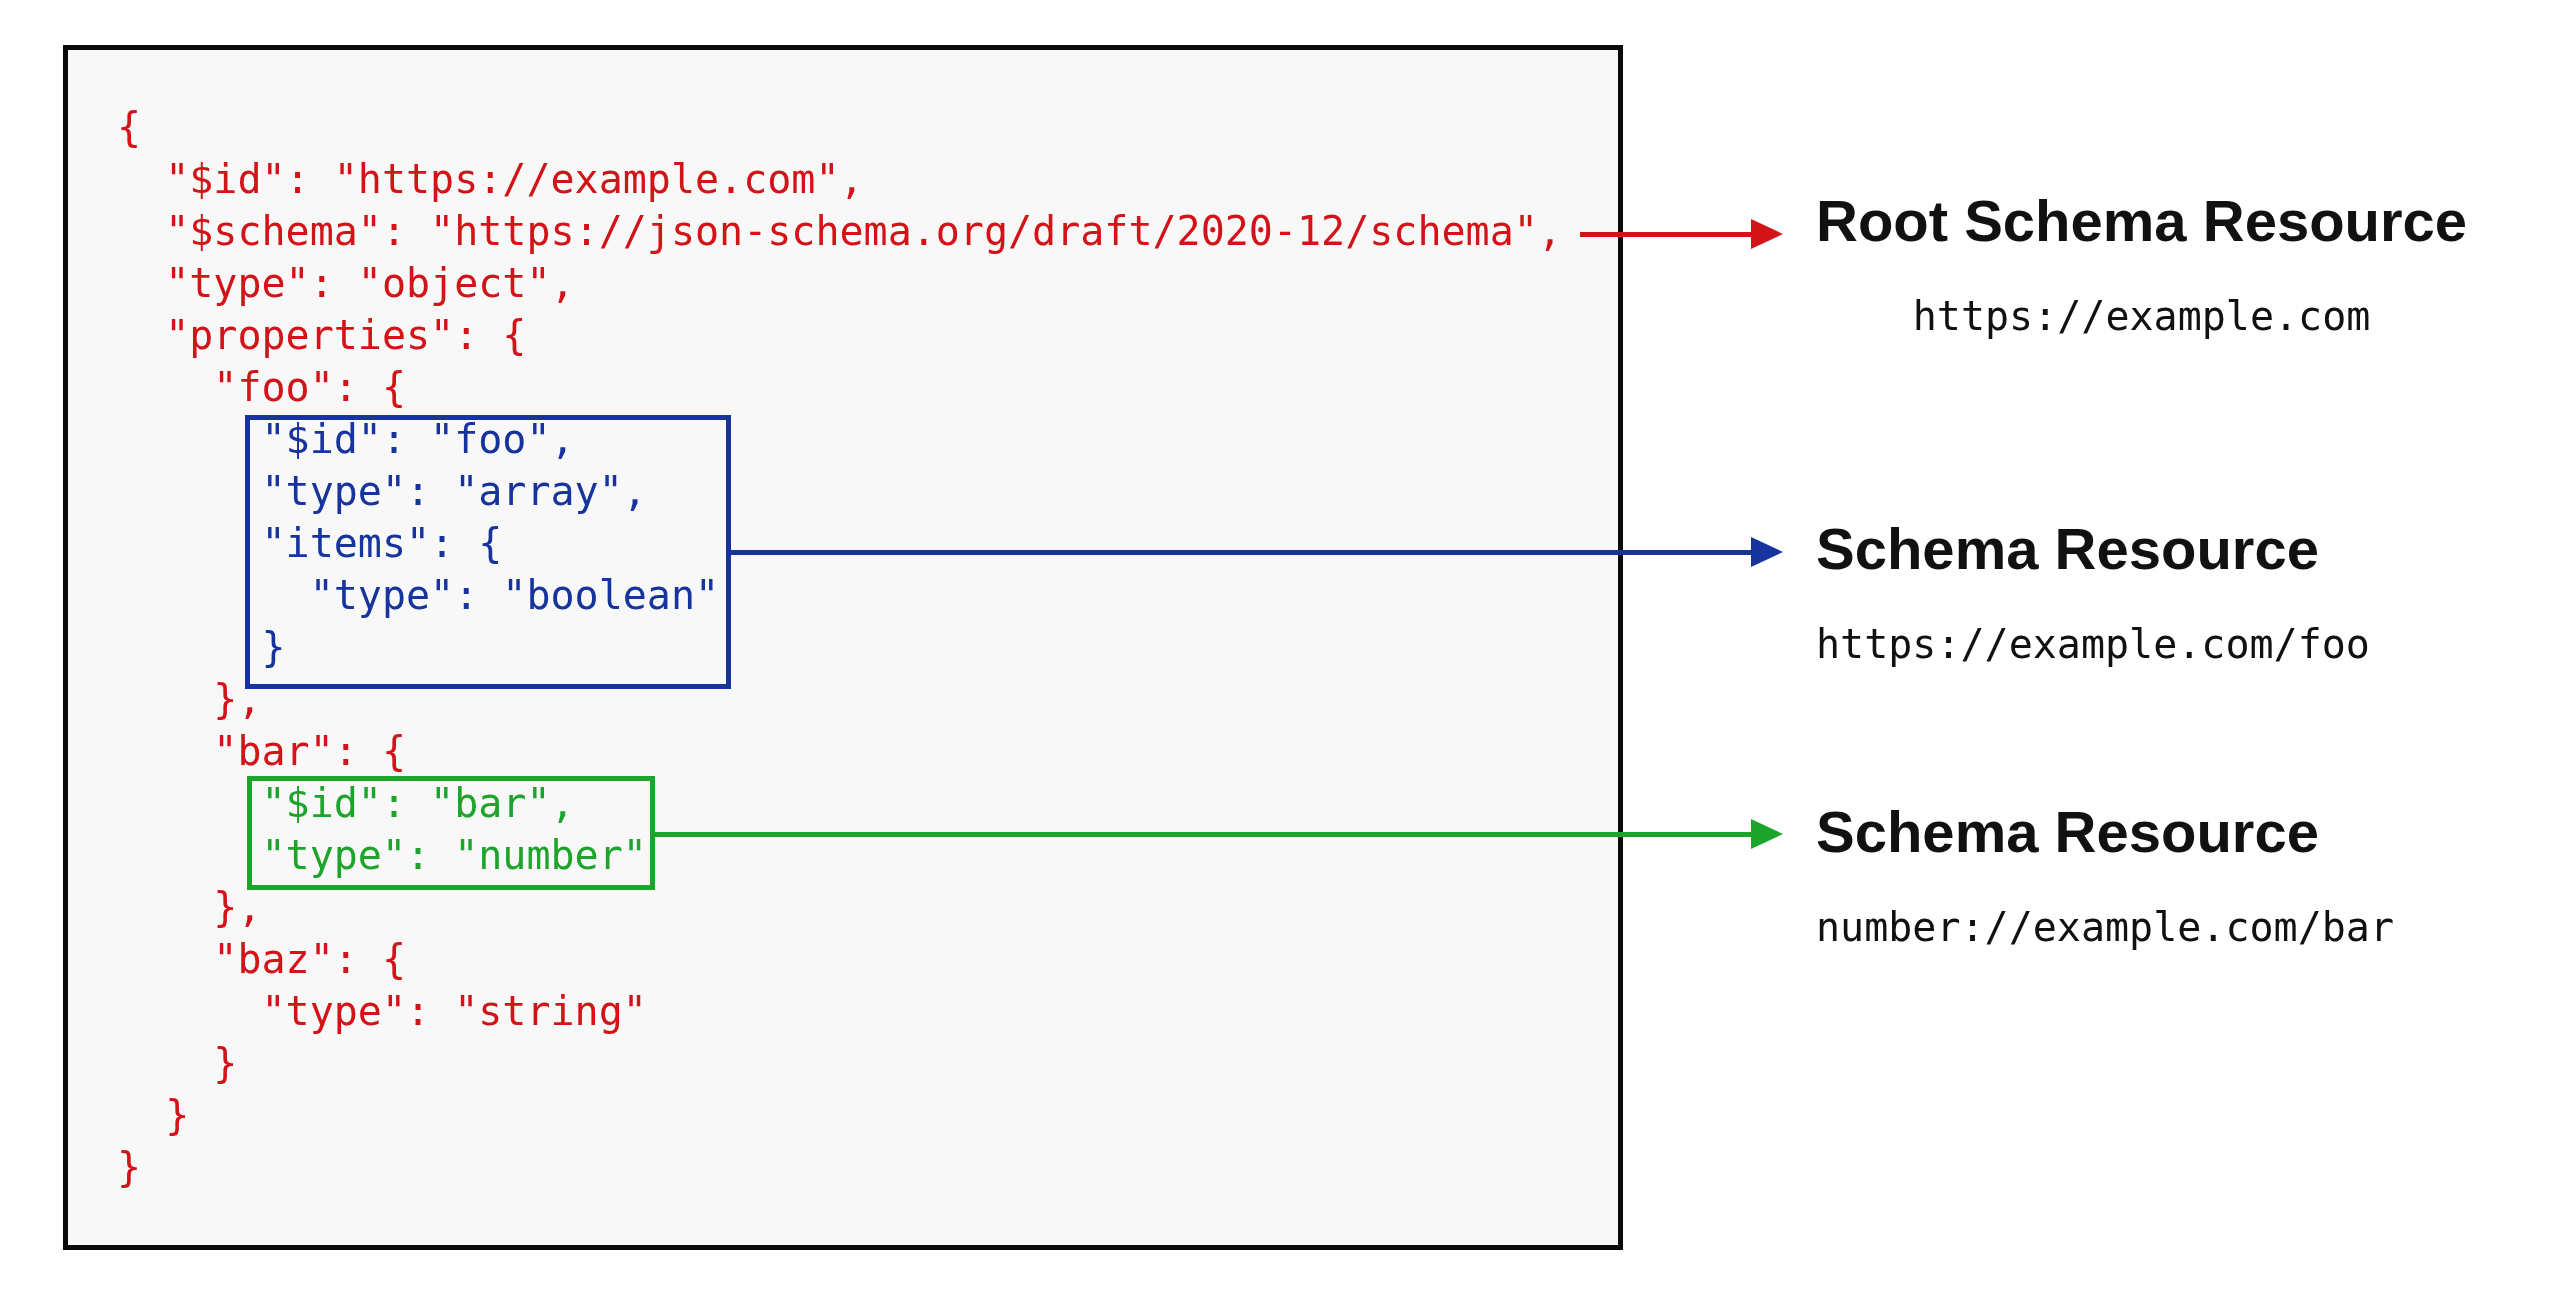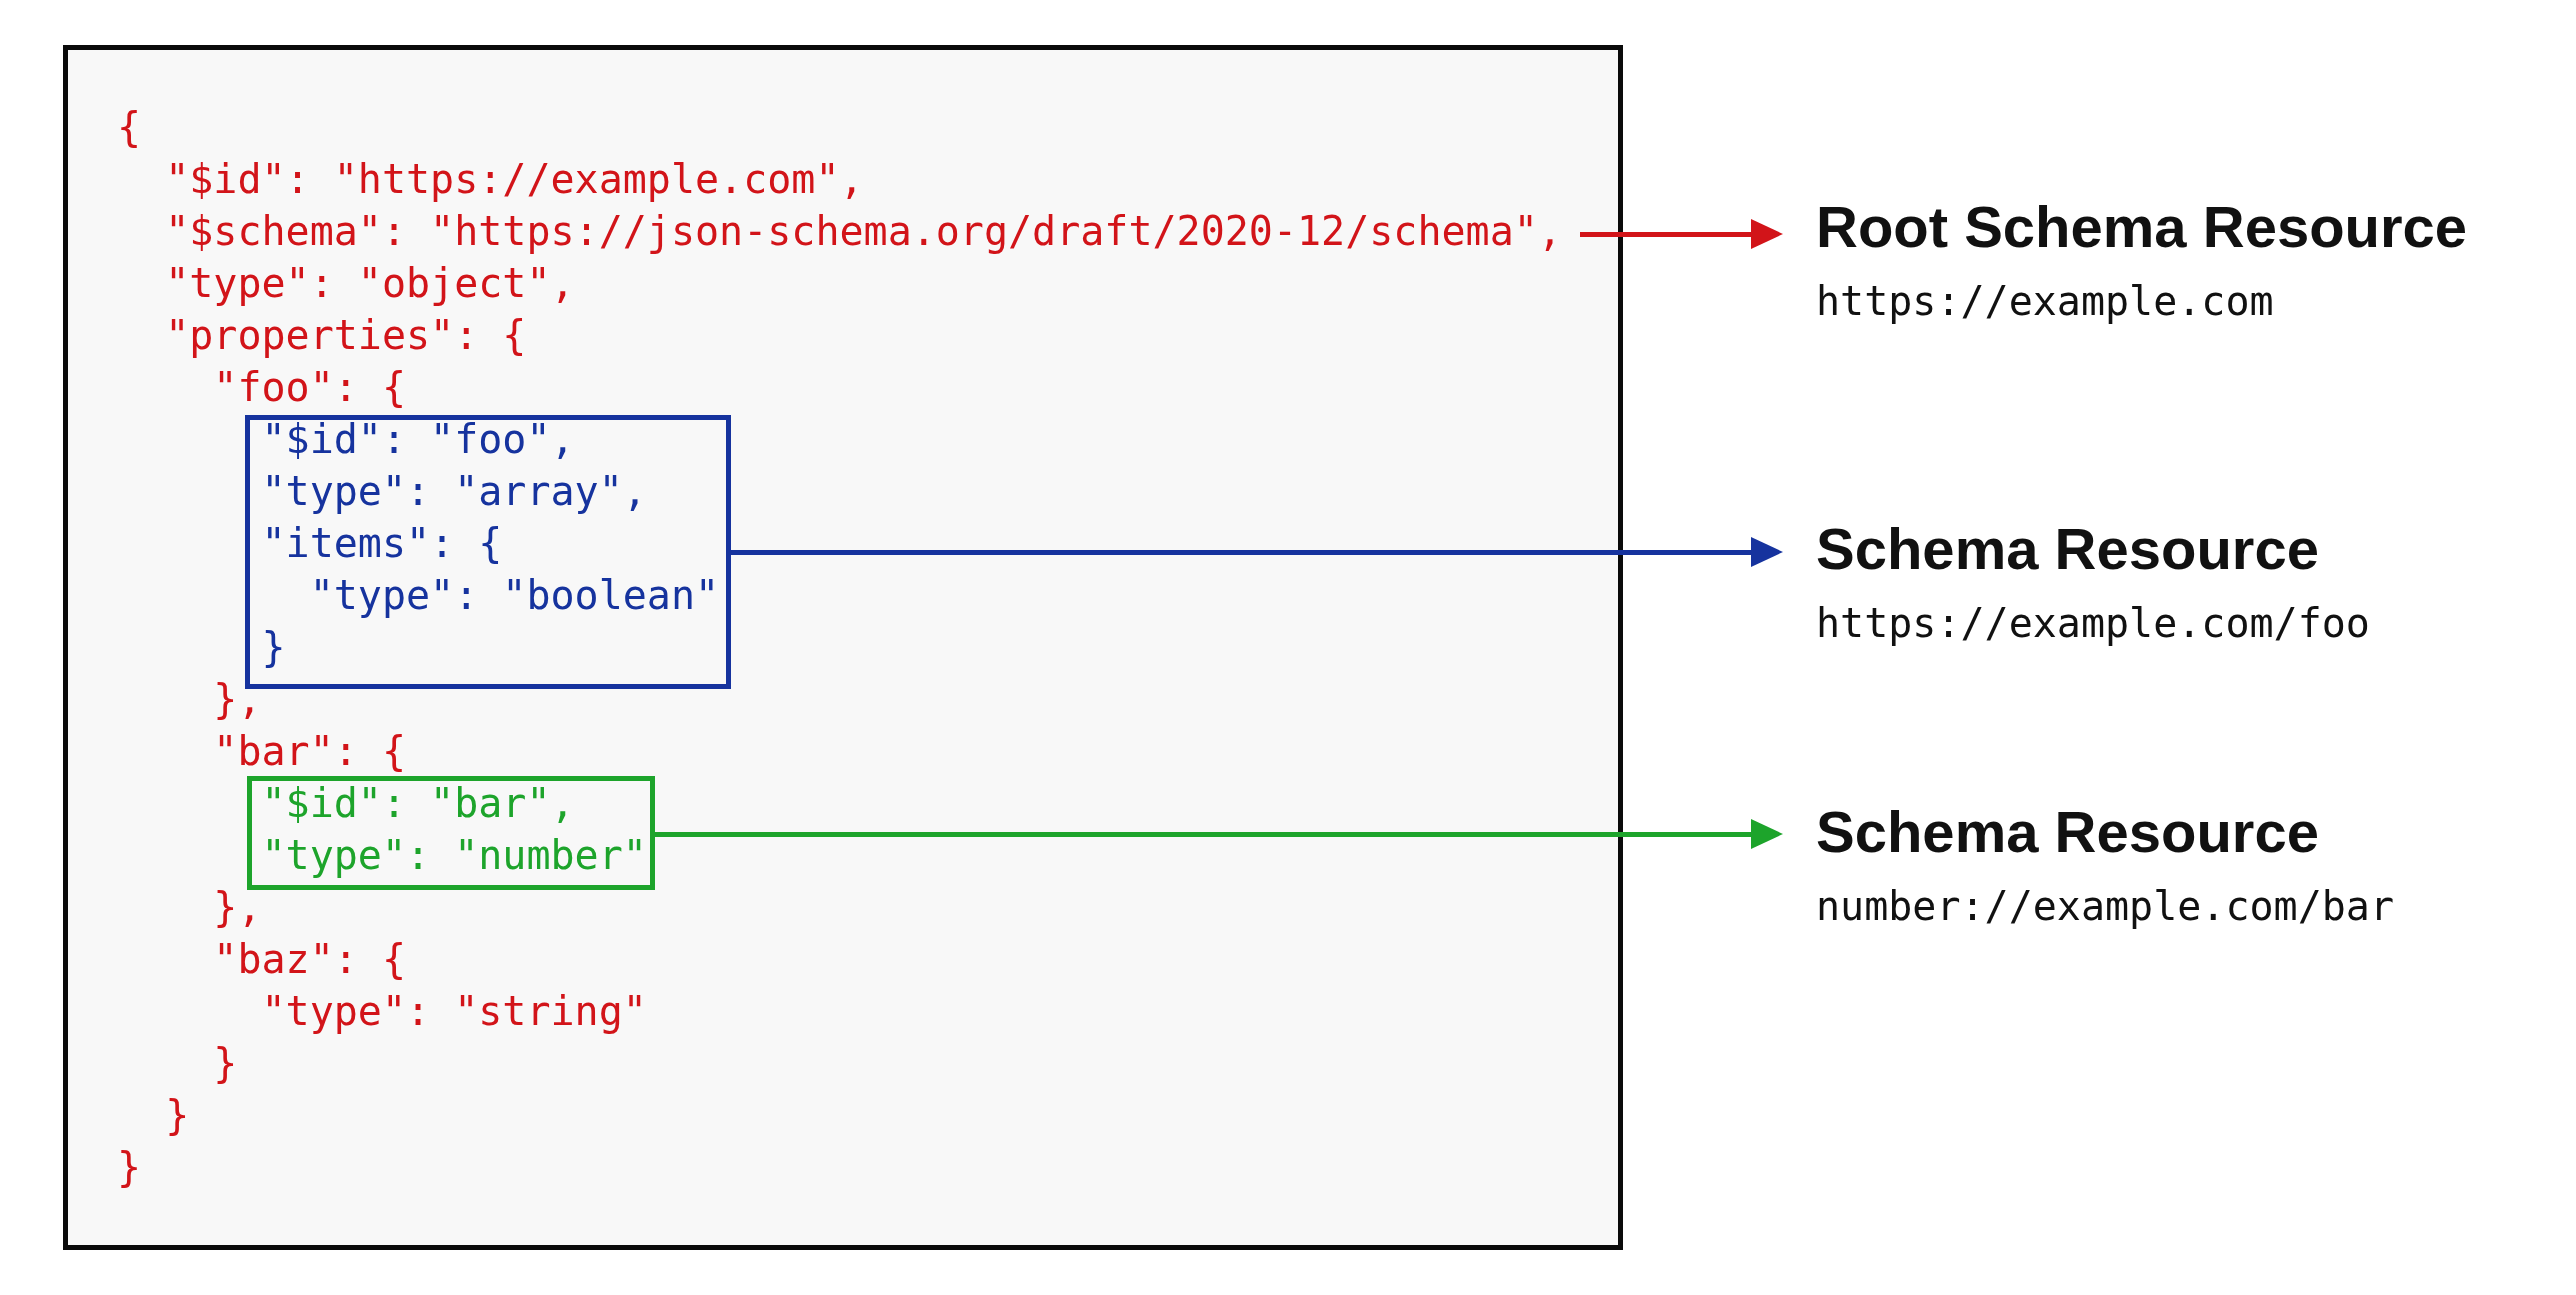--- a/index.html
+++ b/index.html
@@ -51,33 +51,33 @@
   }
   .arrow-red .arrow-line   { background: #d21419; left: 1580px; top: 232px;  width: 173px; }
   .arrow-red .arrow-head   { border-left: 32px solid #d21419;  left: 1751px; top: 219px; }
   .arrow-blue .arrow-line  { background: #16339e; left: 730px; top: 550px;  width: 1023px; }
   .arrow-blue .arrow-head  { border-left: 32px solid #16339e;  left: 1751px; top: 537px; }
   .arrow-green .arrow-line { background: #1da42b; left: 653px;  top: 832px; width: 1099px; }
   .arrow-green .arrow-head { border-left: 32px solid #1da42b;  left: 1751px; top: 819px; }
 
   
   .annotation { position: absolute; left: 1816px; }
-  .annotation.a-root { top: 198px; }
+  .annotation.a-root { top: 192px; text-align: center; }
   .annotation.a-foo  { top: 520px; }
   .annotation.a-bar  { top: 803px; }
   .ann-title {
     font-family: "Liberation Sans", sans-serif;
     font-weight: bold;
     font-size: 58px;
     line-height: 58px;
     color: #111111;
     white-space: nowrap;
   }
   .ann-url {
-    margin-top: 25px;
+    margin-top: 46px;
     font-family: "DejaVu Sans Mono", monospace;
     font-size: 40px;
     line-height: 40px;
     color: #111111;
     white-space: nowrap;
   }
 </style>
 </head>
 <body>
 

